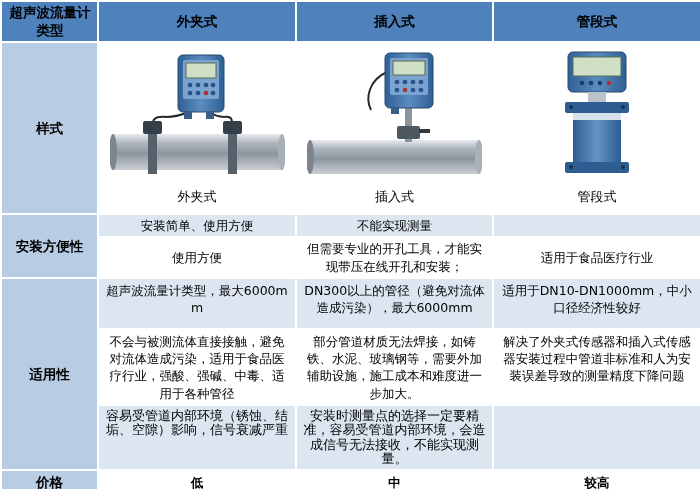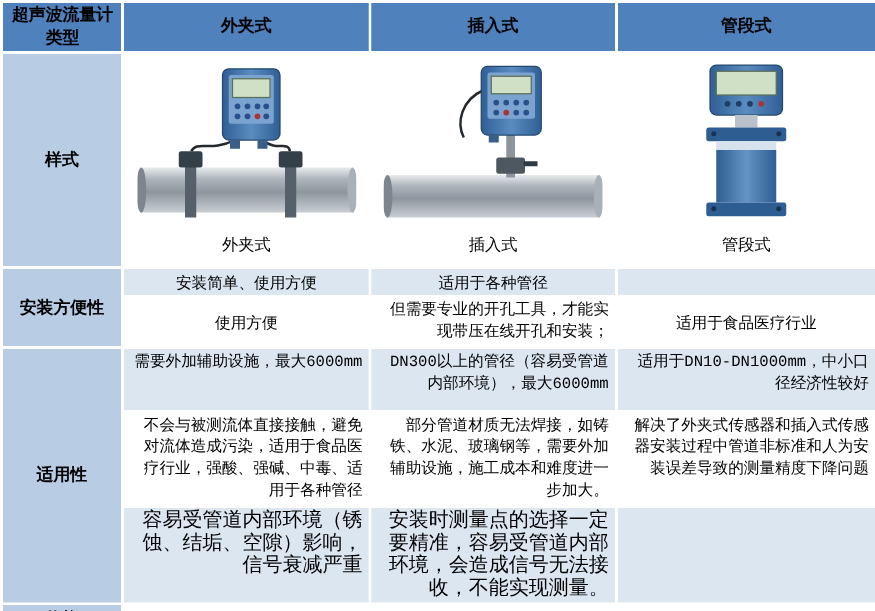--- a/index.html
+++ b/index.html
@@ -5,23 +5,23 @@
   html,body{margin:0;padding:0;}
   body{width:700px;height:489px;background:#ffffff;font-family:"DejaVu Sans","Liberation Sans",sans-serif;}
   table{width:700px;height:489px;border-collapse:collapse;table-layout:fixed;border:1px solid #9fb1c3;}
   td{border:2px solid #ffffff;padding:2px 5px;font-size:12.5px;line-height:1.38;color:#000;vertical-align:middle;overflow:hidden;word-break:break-all;}
   tr.hdr td{background:#4f81bd;font-weight:bold;font-size:13.5px;text-align:center;}
   td.corner{text-align:left;line-height:1.3;padding-left:6px;}
   td.label{background:#b8cce4;font-weight:bold;font-size:13.5px;text-align:center;}
   td.band{background:#dce6f1;margin-left:10px;}
   td.white{background:#ffffff;}
   .center{text-align:center;}
-  .left{text-align:right;font-family:Liberation Mono, monospace;}
+  .left{text-align:center;}
   .top{vertical-align:top;padding-top:3px;}
-  .tight{line-height:1.12;font-size:16px;}
+  .tight{line-height:1.12;font-size:13px;}
   .val{font-weight:bold;}
   td.imgcell{text-align:center;padding:2px;vertical-align:middle;}
   .caption{font-size:13px;margin-top:2px;color:#000;}
 </style>
 </head>
 <body>
 
 <table>
   <colgroup>
     <col style="width:97px">
@@ -150,33 +150,33 @@
         <circle cx="39" cy="117" r="2" fill="#16334f"></circle>
             <circle cx="91" cy="117" r="2" fill="#16334f"></circle>
       </svg>
       <div class="caption">管段式</div>
     </td>
   </tr>
 
   <tr style="height:18px">
     <td class="label" rowspan="2">安装方便性</td>
     <td class="band center">安装简单、使用方便</td>
-    <td class="band center">适用于各种管径</td>
+    <td class="band center">不能实现测量</td>
     <td class="band"></td>
   </tr>
   <tr style="height:34px">
     <td class="white center">使用方便</td>
     <td class="white left">但需要专业的开孔工具，才能实现带压在线开孔和安装；</td>
     <td class="white center">适用于食品医疗行业</td>
   </tr>
 
   <tr style="height:51px">
     <td class="label" rowspan="3">适用性</td>
-    <td class="band left top">需要外加辅助设施，最大6000mm</td>
-    <td class="band left top">DN300以上的管径（容易受管道内部环境），最大6000mm</td>
+    <td class="band left top">超声波流量计类型，最大6000mm</td>
+    <td class="band left top">DN300以上的管径（避免对流体造成污染），最大6000mm</td>
     <td class="band left top">适用于DN10-DN1000mm，中小口径经济性较好</td>
   </tr>
   <tr style="height:75px">
     <td class="white left top">不会与被测流体直接接触，避免对流体造成污染，适用于食品医疗行业，强酸、强碱、中毒、适用于各种管径</td>
     <td class="white left top">部分管道材质无法焊接，如铸铁、水泥、玻璃钢等，需要外加辅助设施，施工成本和难度进一步加大。</td>
     <td class="white left top">解决了外夹式传感器和插入式传感器安装过程中管道非标准和人为安装误差导致的测量精度下降问题</td>
   </tr>
   <tr style="height:48px">
     <td class="band left top tight">容易受管道内部环境（锈蚀、结垢、空隙）影响，信号衰减严重</td>
     <td class="band left top tight">安装时测量点的选择一定要精准，容易受管道内部环境，会造成信号无法接收，不能实现测量。</td>

